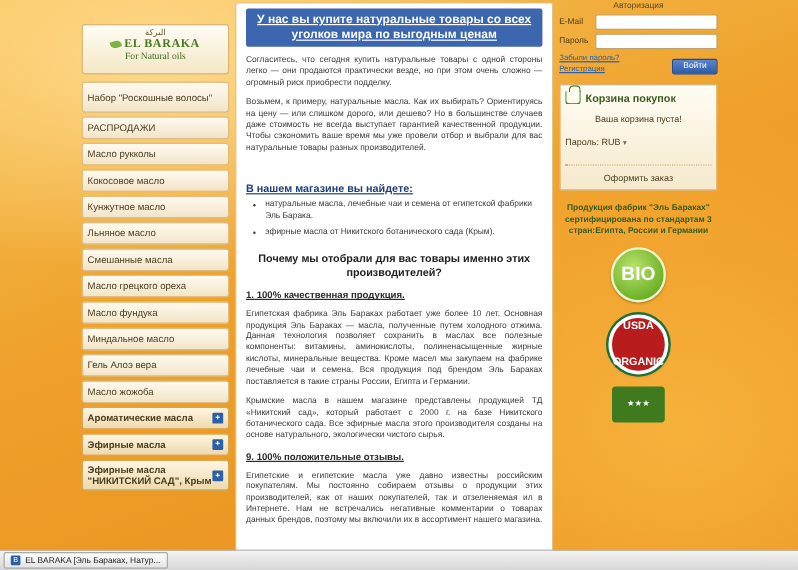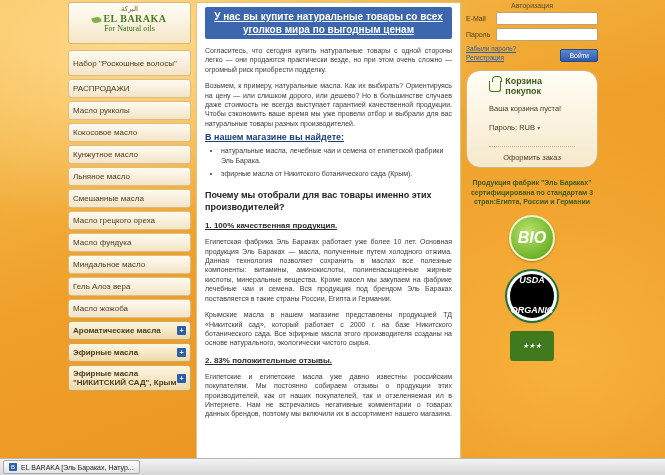--- a/index.html
+++ b/index.html
@@ -17,21 +17,21 @@
       linear-gradient(160deg, #f5c155 0%, #efa02a 45%, #e98f1d 100%);
     position: relative;
   }
   .page {
     position: relative;
     width: 665px; height: 475px;
   }
   
   .left-col {
     position: absolute;
-    left: 68px; top: 2px;
+    left: 68px; top: 20px;
     width: 123px;
   }
   .logo-box {
     width: 123px; height: 42px;
     background: linear-gradient(180deg,#fffdf6,#f4e7c6);
     border: 1px solid #d8b777;
     border-radius: 3px;
     text-align: center;
     padding-top: 2px;
     overflow: hidden;
@@ -111,27 +111,27 @@
     color: #3a3a3a;
     line-height: 9.4px;
     margin: 7px 0 0 0;
     text-align: justify;
   }
   .c-h {
     font-size: 9px;
     font-weight: bold;
     color: #1d3f7a;
     text-decoration: underline;
-    margin: 4px 0 3px 0;
+    margin: 24px 0 3px 0;
   }
   .c-h-center {
     font-size: 9px;
     font-weight: bold;
     color: #222;
-    text-align: left;
+    text-align: center;
     margin: 10px 0 5px 0;
     line-height: 12px;
   }
   .c-sub {
     font-size: 8px;
     font-weight: bold;
     color: #2b2b2b;
     text-decoration: underline;
     margin: 8px 0 3px 0;
   }
@@ -175,71 +175,71 @@
     color: #fff;
     font-size: 7px;
     border-radius: 2px;
     padding: 2px 8px;
   }
   .panel {
     margin-top: 8px;
     background: linear-gradient(180deg,#fffdf4,#f6e9cc);
     border: 1px solid #d5b madeira;
     border: 1px solid #d5b57e;
-    border-radius: 14px;
-    padding: 5px 22px;
+    border-radius: 1px;
+    padding: 5px 4px;
   }
   .panel-title {
     display: flex; align-items: center; gap: 4px;
     font-size: 9px; font-weight: bold; color: #3a5b1d;
     margin-bottom: 6px;
   }
   .cart-icon {
     width: 13px; height: 11px;
     border: 1.5px solid #3a7a1d;
     border-top: none;
     border-radius: 0 0 3px 3px;
     position: relative;
   }
   .cart-icon:before {
     content: ""; position: absolute;
     left: 2px; top: -5px; width: 8px; height: 5px;
     border: 1.5px solid #3a7a1d; border-bottom: none;
     border-radius: 4px 4px 0 0;
   }
   .cart-empty {
-    font-size: 7.5px; color: #4a3c1c; text-align: left; margin: 8px 0 10px 0;
+    font-size: 7.5px; color: #4a3c1c; text-align: center; margin: 8px 0 10px 0;
   }
   .cart-currency { font-size: 7.5px; color: #4a3c1c; margin-bottom: 14px; }
   .cart-currency .caret { font-size: 6px; color: #666; }
   .checkout {
     font-size: 7.5px; color: #4a3c1c; text-align: center;
     border-top: 1px dotted #cbb384; padding-top: 6px;
   }
   .cert-text {
     margin-top: 10px;
     font-size: 7px; font-weight: bold; color: #3a5b1d;
     text-align: center; line-height: 9.5px;
   }
-  .badges { margin-top: 8px; text-align: center; font-style: italic; }
+  .badges { margin-top: 8px; text-align: center; }
   .badge-bio {
     width: 46px; height: 46px; margin: 0 auto;
     border-radius: 50%;
     background: radial-gradient(circle at 40% 35%, #b9e26a, #6fb32a 70%, #4e8a1b);
     border: 2px solid #e9f5c9;
     color: #fff;
     font-size: 16px; font-weight: bold;
     line-height: 42px;
     text-align: center;
     box-shadow: 0 1px 2px rgba(0,0,0,.3);
   }
   .badge-usda {
     width: 50px; height: 50px; margin: 10px auto 0 auto;
     border-radius: 50%;
-    background: #000000;
+    background: #b91c1c;
     border: 3px solid #ffffff;
     box-shadow: 0 0 0 2px #1f6f3d, 0 1px 3px rgba(0,0,0,.35);
     color: #fff;
     font-size: 9px; font-weight: bold;
     line-height: 11px;
     display: flex; flex-direction: column;
     align-items: center; justify-content: center;
     text-align: center;
     gap: 19px;
   }
@@ -359,21 +359,21 @@
     <div class="c-h">В нашем магазине вы найдете:</div>
     <ul class="c-list">
       <li>натуральные масла, лечебные чаи и семена от египетской фабрики Эль Барака.</li>
       <li>эфирные масла от Никитского ботанического сада (Крым).</li>
     </ul>
 
     <div class="c-h-center">Почему мы отобрали для вас товары именно этих производителей?</div>
     <div class="c-sub">1. 100% качественная продукция.</div>
     <p class="c-p">Египетская фабрика Эль Бараках работает уже более 10 лет. Основная продукция Эль Бараках — масла, полученные путем холодного отжима. Данная технология позволяет сохранить в маслах все полезные компоненты: витамины, аминокислоты, полиненасыщенные жирные кислоты, минеральные вещества. Кроме масел мы закупаем на фабрике лечебные чаи и семена. Вся продукция под брендом Эль Бараках поставляется в такие страны России, Египта и Германии.</p>
     <p class="c-p">Крымские масла в нашем магазине представлены продукцией ТД «Никитский сад», который работает с 2000 г. на базе Никитского ботанического сада. Все эфирные масла этого производителя созданы на основе натурального, экологически чистого сырья.</p>
-    <div class="c-sub">2. 83% положительные отзывы.</div>
+    <div class="c-sub">9. 100% положительные отзывы.</div>
     <p class="c-p">Египетские и египетские масла уже давно известны российским покупателям. Мы постоянно собираем отзывы о продукции этих производителей, как от наших покупателей, так и отзеленяемая ил в Интернете. Нам не встречались негативные комментарии о товарах данных брендов, поэтому мы включили их в ассортимент нашего магазина.</p>
   </div>
 
   <div class="right-col">
 
     <div>
       <div class="auth-title">Авторизация</div>
       <div class="field-row">
         <span class="field-label">E-Mail</span>
         <input class="field-input" type="text" value="" style="">

